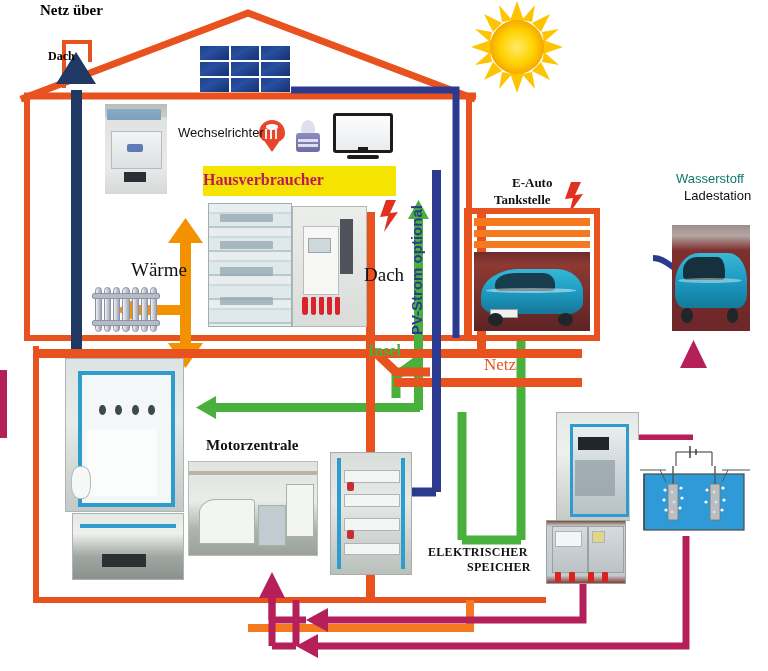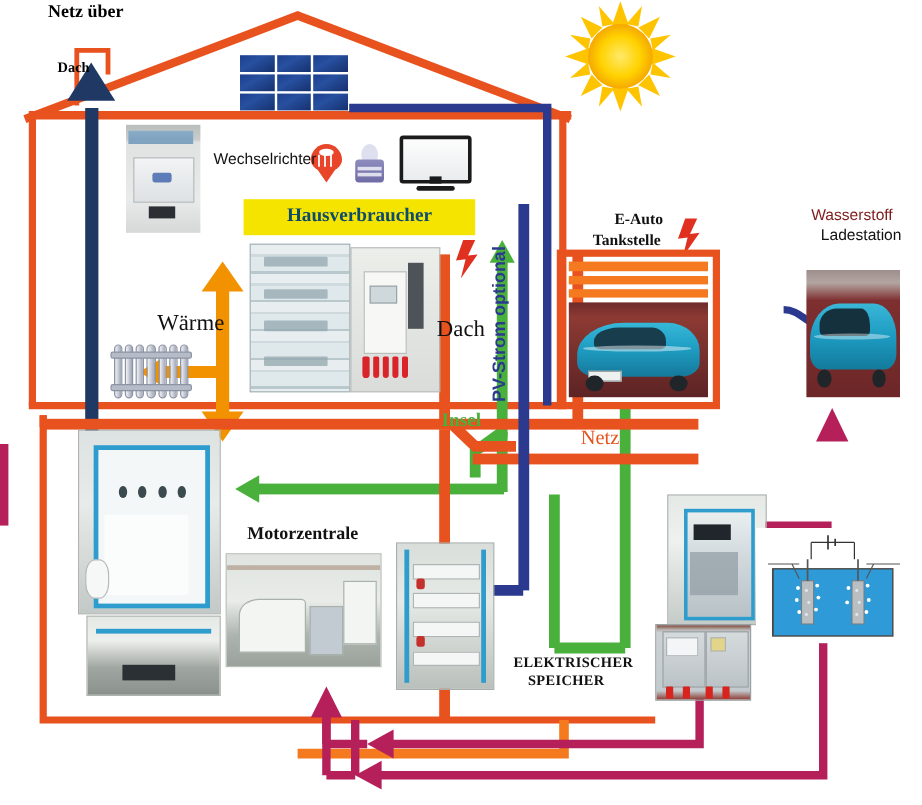--- a/index.html
+++ b/index.html
@@ -340,21 +340,21 @@
       <div class="ln" style="top:76%"></div>
   </div>
 
   <div class="monitor" style="left:333px;top:113px;width:60px;height:46px;">
     <div class="scr"></div>
       <div class="neck"></div>
       <div class="base"></div>
   </div>
 
   <div style="position:absolute;left:203px;top:166px;width:193px;height:30px;background:#F5E400;"></div>
-  <div class="lbl lbl-serif" style="left:203px;top:171px;width:193px;text-align:center;font-weight:bold;font-size:16px;color:#0c4a6e;">Hausverbraucher</div>
+  <div class="lbl lbl-serif" style="left:203px;top:171px;width:193px;text-align:left;font-weight:bold;font-size:16px;color:#be185d;">Hausverbraucher</div>
 
   <div class="photo ph-rack" style="left:208px;top:203px;width:82px;height:122px;">
     <div class="g" style="top:8%"></div>
       <div class="g" style="top:30%"></div>
     <div class="g" style="top:52%"></div>
       <div class="g" style="top:76%"></div>
   </div>
 
   <div class="photo ph-panel" style="left:292px;top:206px;width:73px;height:119px;">
     <div class="wh"></div>
@@ -508,21 +508,21 @@
               transform:rotate(-90deg);transform-origin:center;">PV-Strom optional</div>
 
 
   <div class="lbl lbl-serif" style="left:368px;top:342px;font-size:16px;font-weight:bold;color:#49B03C;">Insel</div>
 
   <div class="lbl lbl-serif" style="left:484px;top:356px;font-size:17px;color:#E8521E;">Netz</div>
 
   <div class="lbl lbl-serif" style="left:206px;top:437px;font-size:15px;font-weight:bold;color:#111;">Motorzentrale</div>
 
   <div class="lbl lbl-serif" style="left:428px;top:546px;font-size:12px;font-weight:bold;color:#111;letter-spacing:.3px;font-family:Liberation Serif, serif;">ELEKTRISCHER</div>
-  <div class="lbl lbl-serif" style="left:440px;top:561px;font-size:12px;font-weight:bold;color:#111;letter-spacing:.3px;">SPEICHER</div>
+  <div class="lbl lbl-serif" style="left:467px;top:561px;font-size:12px;font-weight:bold;color:#111;letter-spacing:.3px;">SPEICHER</div>
 
   <div class="lbl lbl-serif" style="left:512px;top:176px;font-size:13px;font-weight:bold;color:#111;">E-Auto</div>
   <div class="lbl lbl-serif" style="left:494px;top:193px;font-size:13px;font-weight:bold;color:#111;">Tankstelle</div>
 
-  <div class="lbl lbl-sans" style="left:676px;top:172px;font-size:13px;color:#7f1d1d;">Wasserstoff</div>
+  <div class="lbl lbl-sans" style="left:676px;top:172px;font-size:13px;color:#0f766e;">Wasserstoff</div>
   <div class="lbl lbl-sans" style="left:684px;top:189px;font-size:13px;color:#111;">Ladestation</div>
 
 </div>
 
 </body></html>

